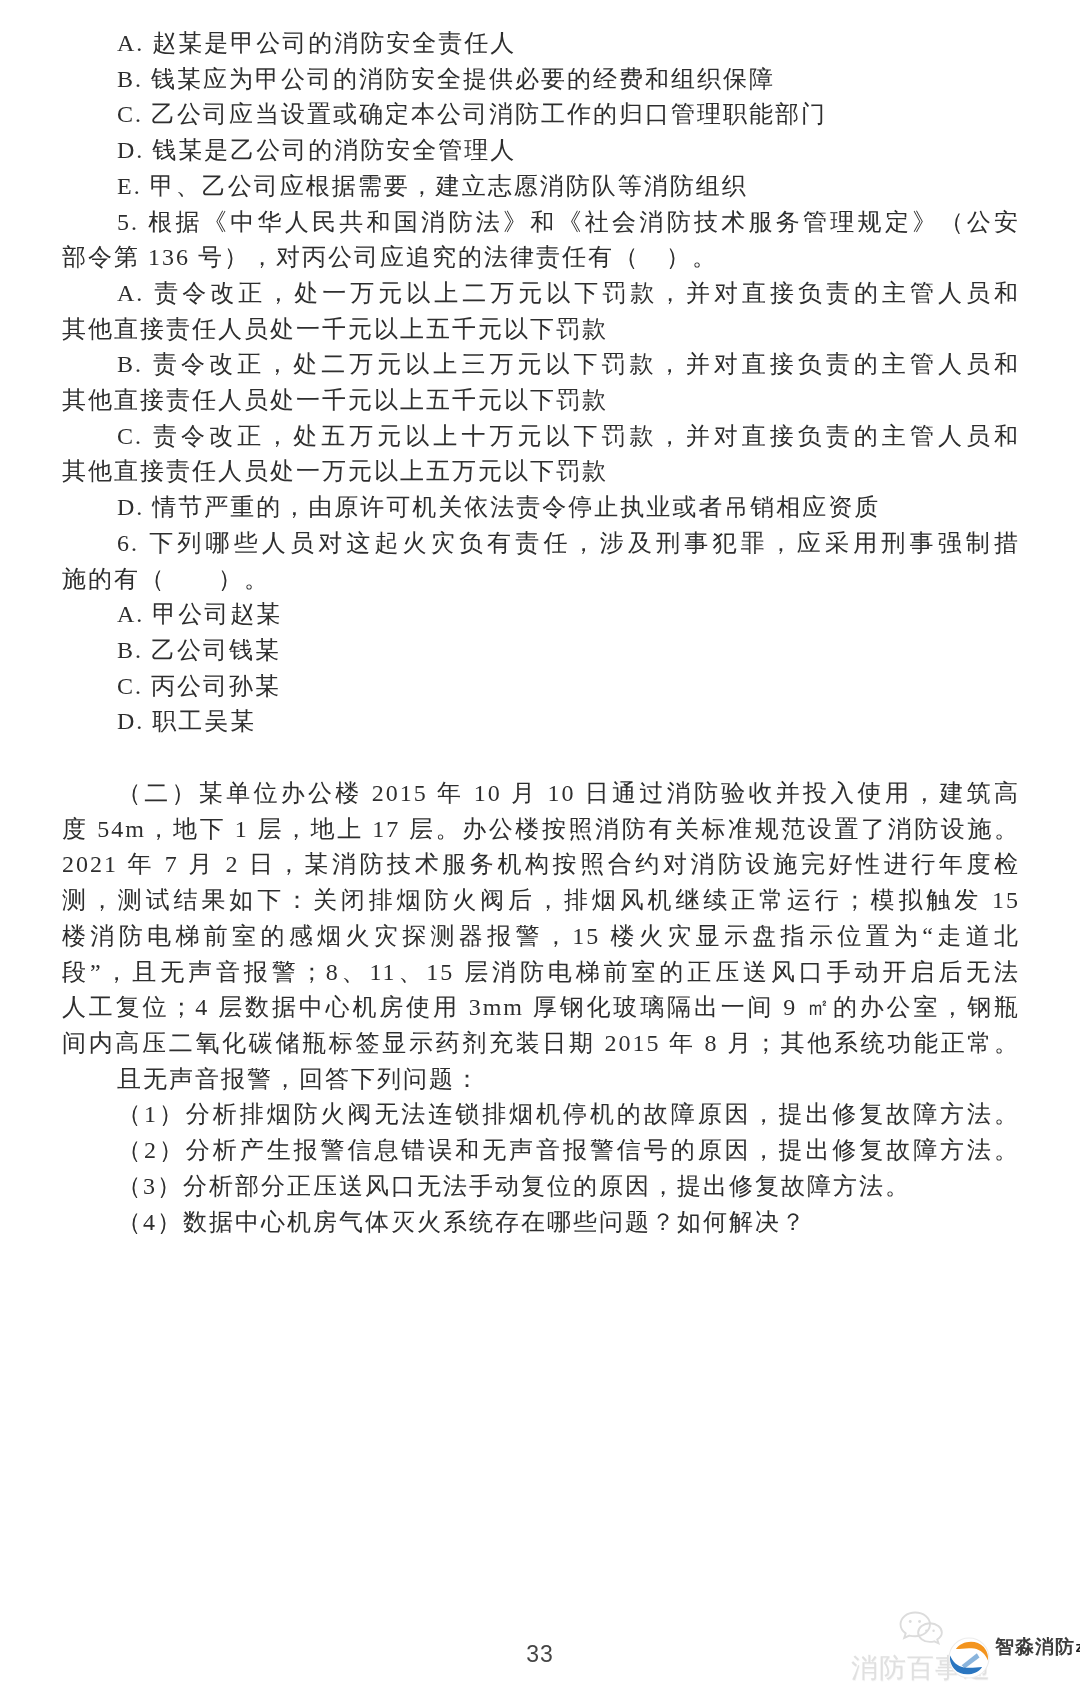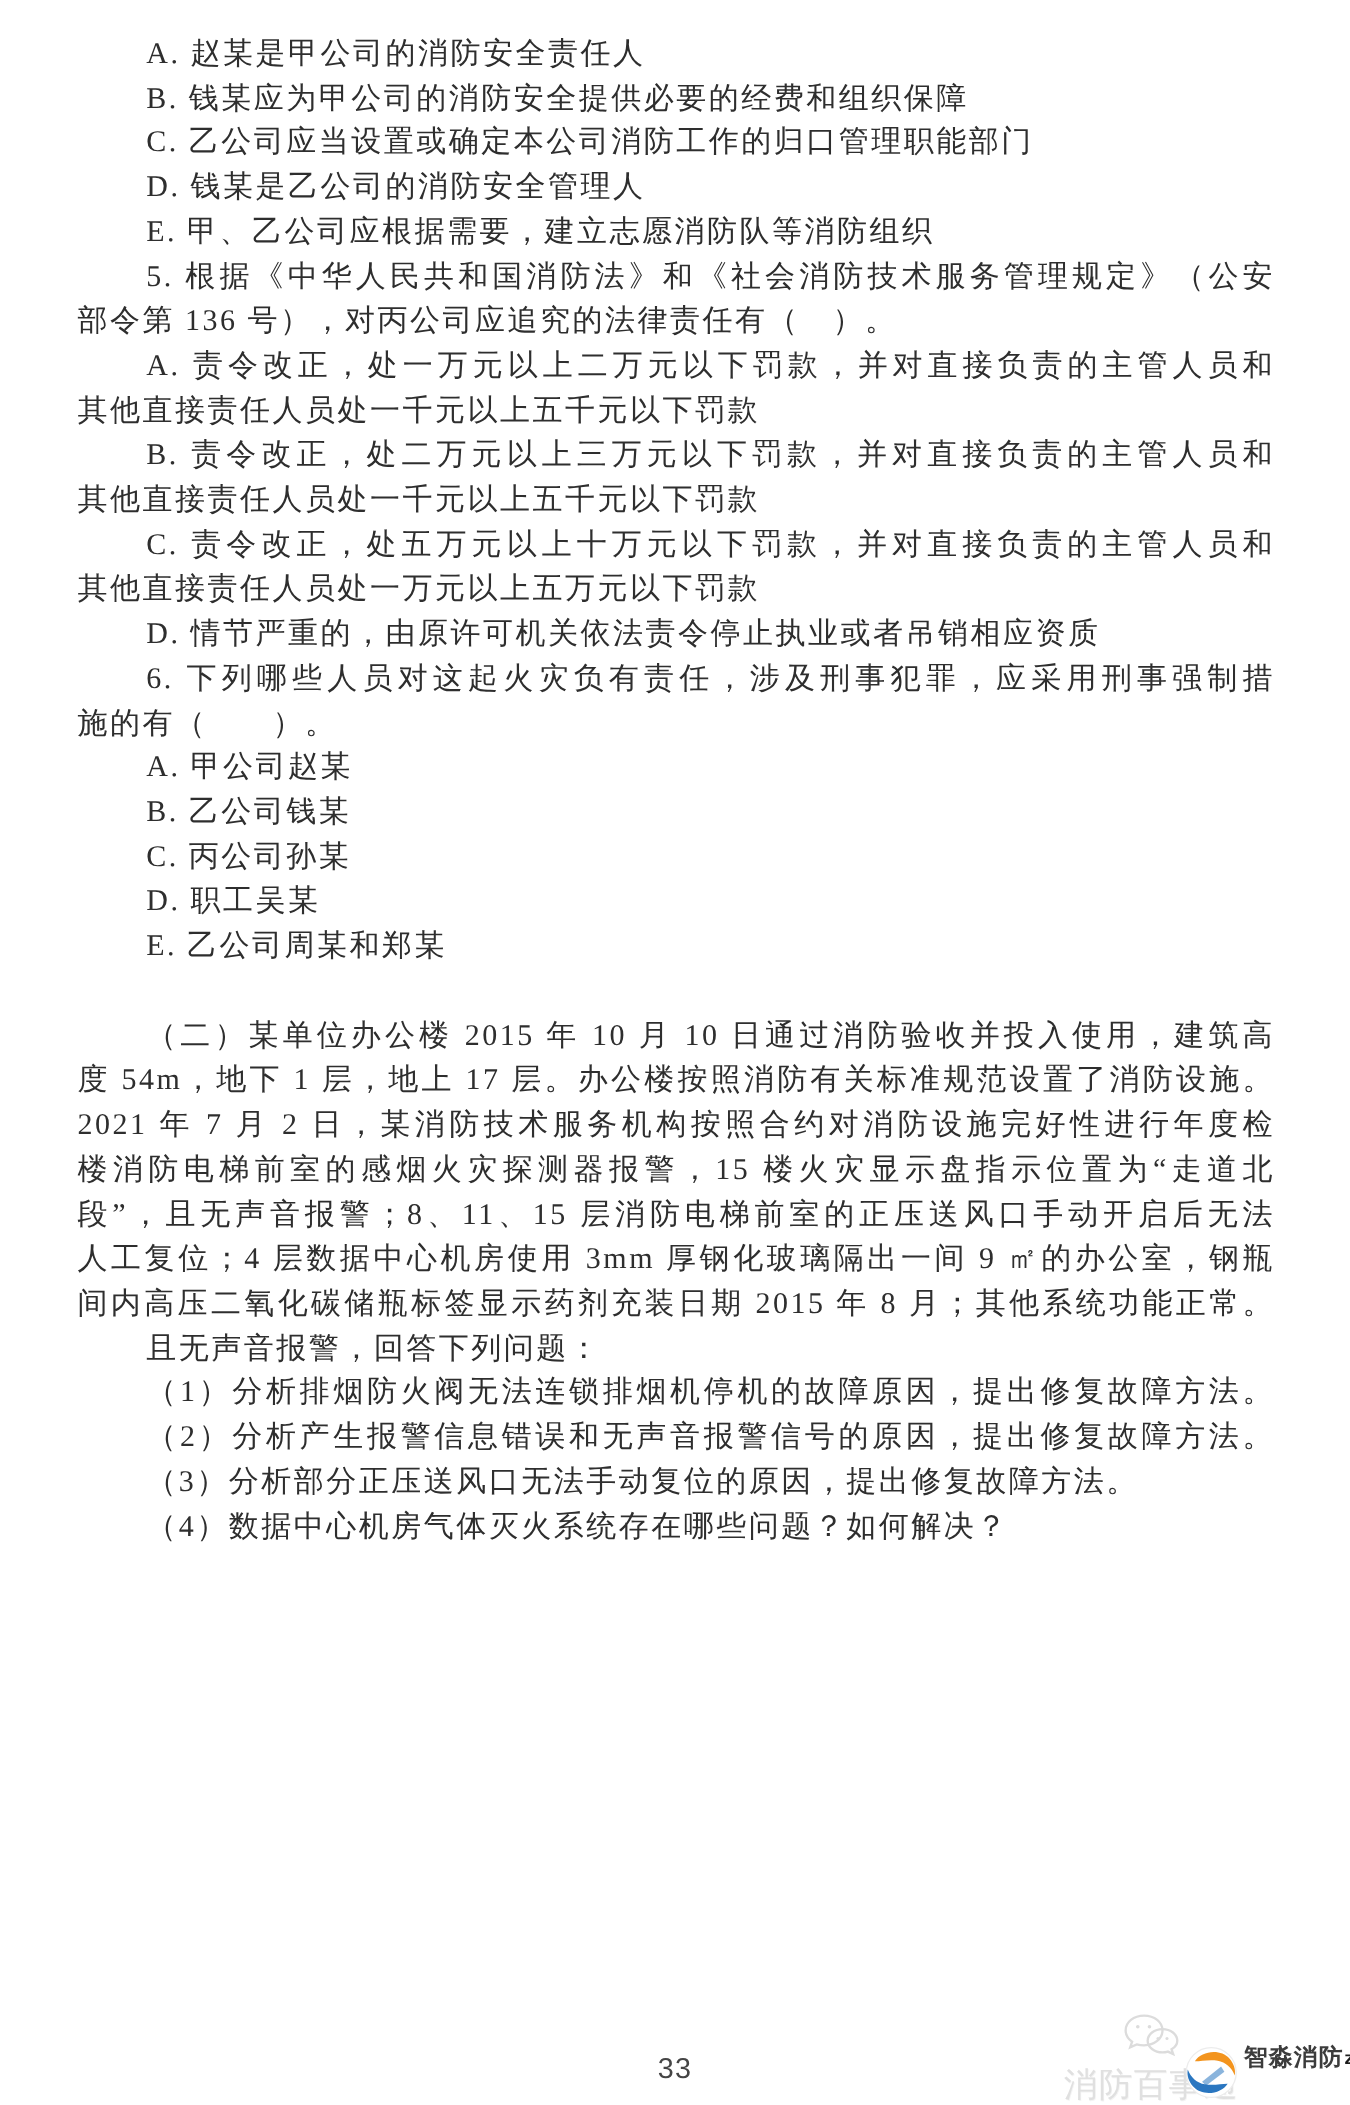--- a/index.html
+++ b/index.html
@@ -44,27 +44,27 @@
   <p class="ln">其他直接责任人员处一千元以上五千元以下罚款</p>
   <p class="ln ind fill">C. 责令改正，处五万元以上十万元以下罚款，并对直接负责的主管人员和</p>
   <p class="ln">其他直接责任人员处一万元以上五万元以下罚款</p>
   <p class="ln ind">D. 情节严重的，由原许可机关依法责令停止执业或者吊销相应资质</p>
   <p class="ln ind fill">6. 下列哪些人员对这起火灾负有责任，涉及刑事犯罪，应采用刑事强制措</p>
   <p class="ln">施的有（　　）。</p>
   <p class="ln ind">A. 甲公司赵某</p>
   <p class="ln ind">B. 乙公司钱某</p>
   <p class="ln ind">C. 丙公司孙某</p>
   <p class="ln ind">D. 职工吴某</p>
-  <p class="ln ind">E. 乙公司周某和郑某</p>
 
   <div class="gap"></div>
 
   <p class="ln ind fill">（二）某单位办公楼 2015 年 10 月 10 日通过消防验收并投入使用，建筑高</p>
   <p class="ln fill">度 54m，地下 1 层，地上 17 层。办公楼按照消防有关标准规范设置了消防设施。</p>
   <p class="ln fill">2021 年 7 月 2 日，某消防技术服务机构按照合约对消防设施完好性进行年度检</p>
+  <p class="ln fill">测，测试结果如下：关闭排烟防火阀后，排烟风机继续正常运行；模拟触发 15</p>
   <p class="ln fill">楼消防电梯前室的感烟火灾探测器报警，15 楼火灾显示盘指示位置为“走道北</p>
   <p class="ln fill">段”，且无声音报警；8、11、15 层消防电梯前室的正压送风口手动开启后无法</p>
   <p class="ln fill">人工复位；4 层数据中心机房使用 3mm 厚钢化玻璃隔出一间 9 ㎡的办公室，钢瓶</p>
   <p class="ln fill">间内高压二氧化碳储瓶标签显示药剂充装日期 2015 年 8 月；其他系统功能正常。</p>
   <p class="ln ind">且无声音报警，回答下列问题：</p>
   <p class="ln ind fill">（1）分析排烟防火阀无法连锁排烟机停机的故障原因，提出修复故障方法。</p>
   <p class="ln ind fill">（2）分析产生报警信息错误和无声音报警信号的原因，提出修复故障方法。</p>
   <p class="ln ind">（3）分析部分正压送风口无法手动复位的原因，提出修复故障方法。</p>
   <p class="ln ind">（4）数据中心机房气体灭火系统存在哪些问题？如何解决？</p>
 </div>

